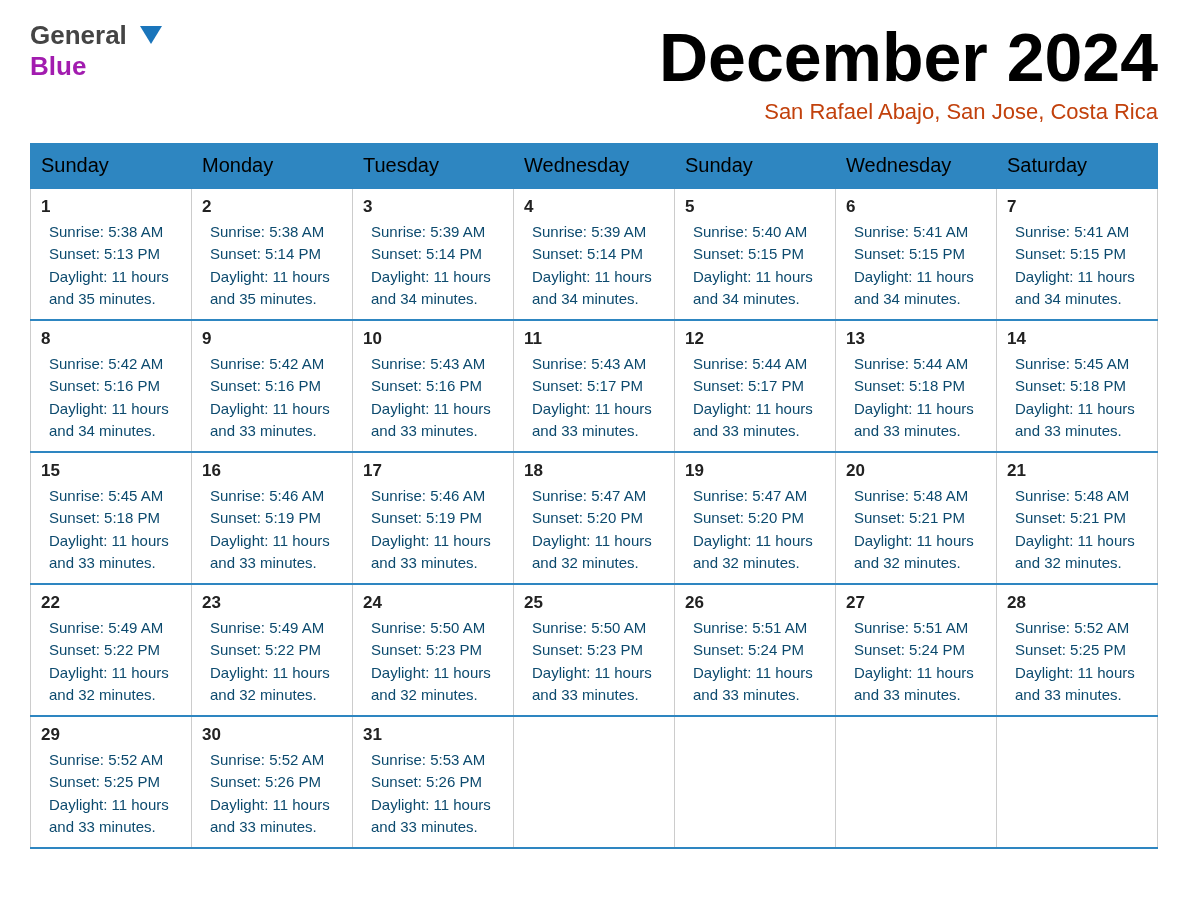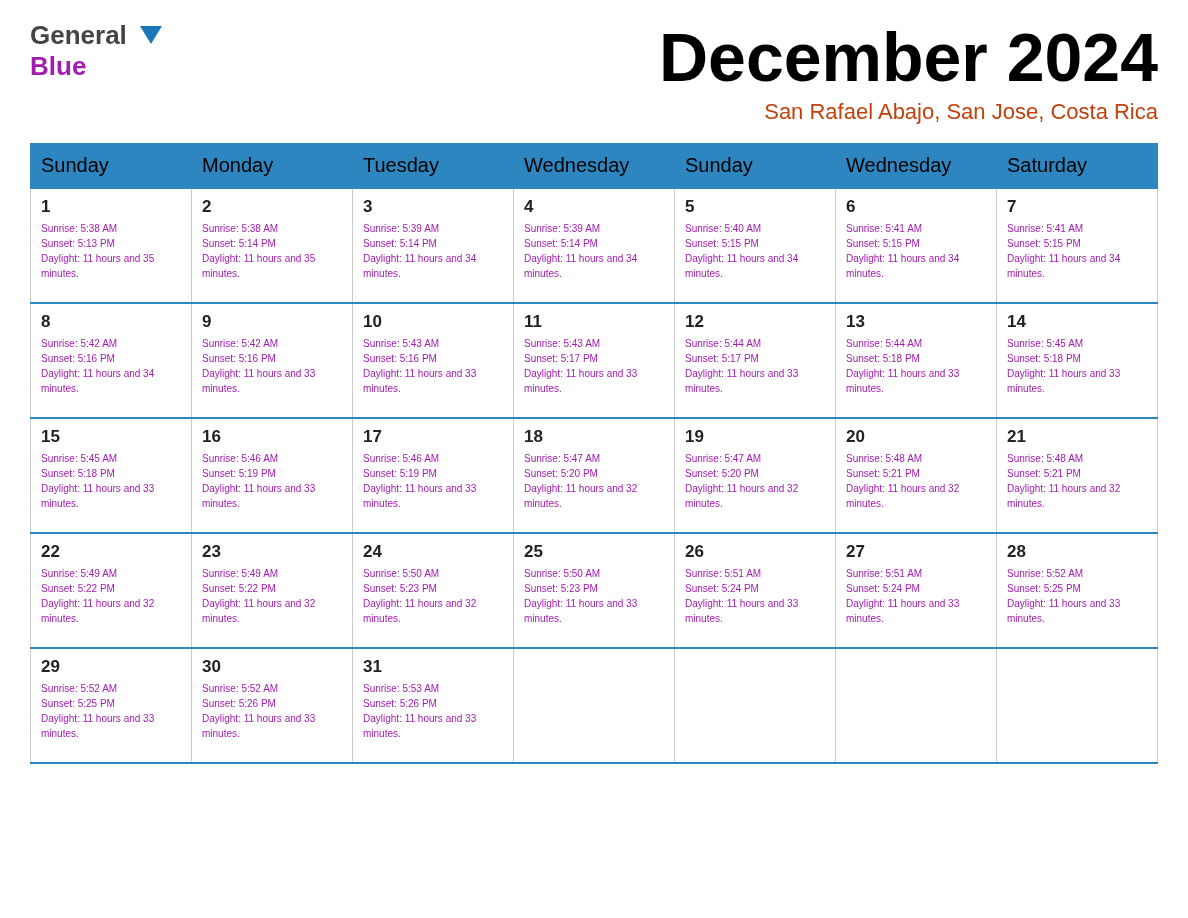--- a/index.html
+++ b/index.html
@@ -57,23 +57,24 @@
       width: calc(100% / 7);
       height: 115px;
     }
     .day-number {
       font-size: 17px;
       font-weight: bold;
       color: #222;
       margin-bottom: 4px;
     }
     .day-info {
-      font-size: 10px;
+      font-size: 15px;
       line-height: 1.5;
-      color: #a21caf;
+      color: #0c4a6e;
+      margin-left: 8px;
     }
     tr {
       border-bottom: 2px solid #2e86c1;
     }
     .empty-cell {
       background: #fff;
     }
     .logo-row {
       display: flex;
       align-items: center;

